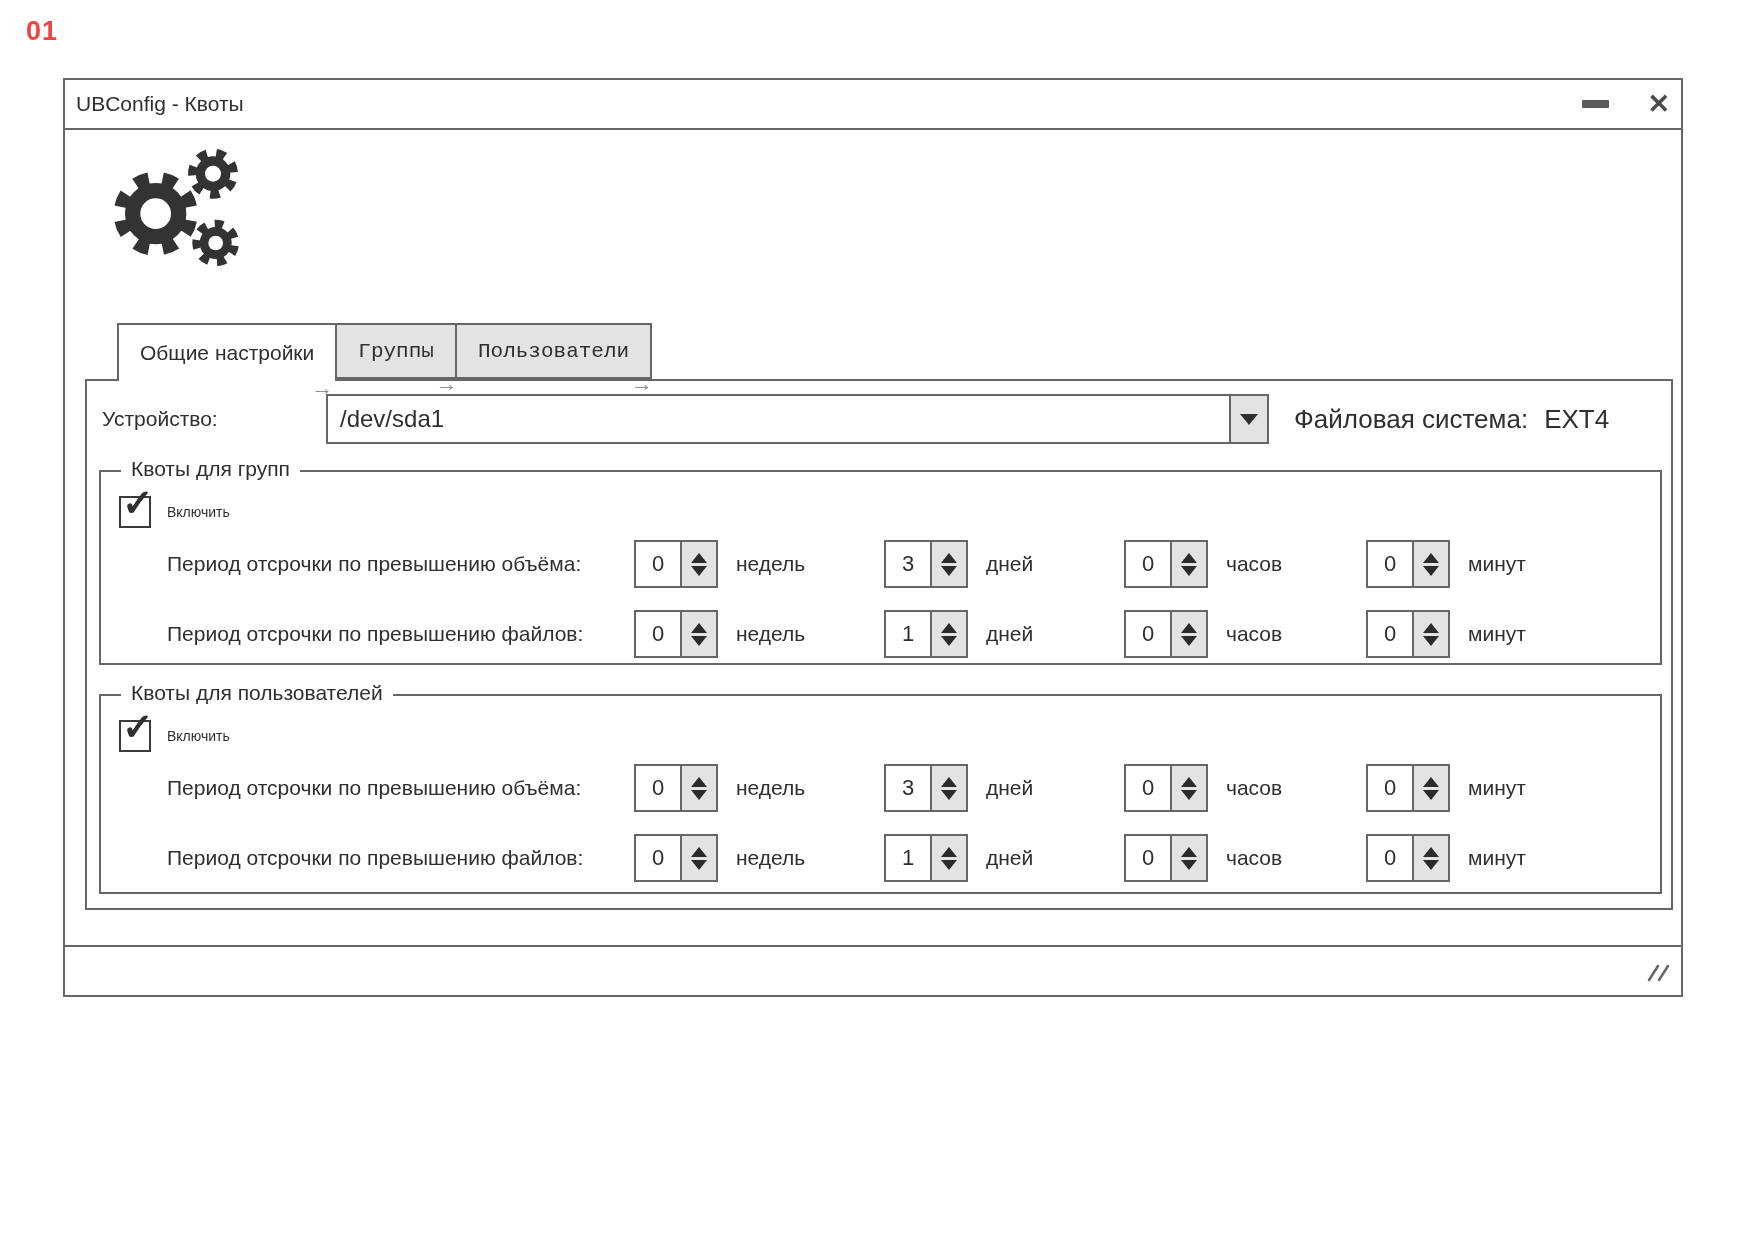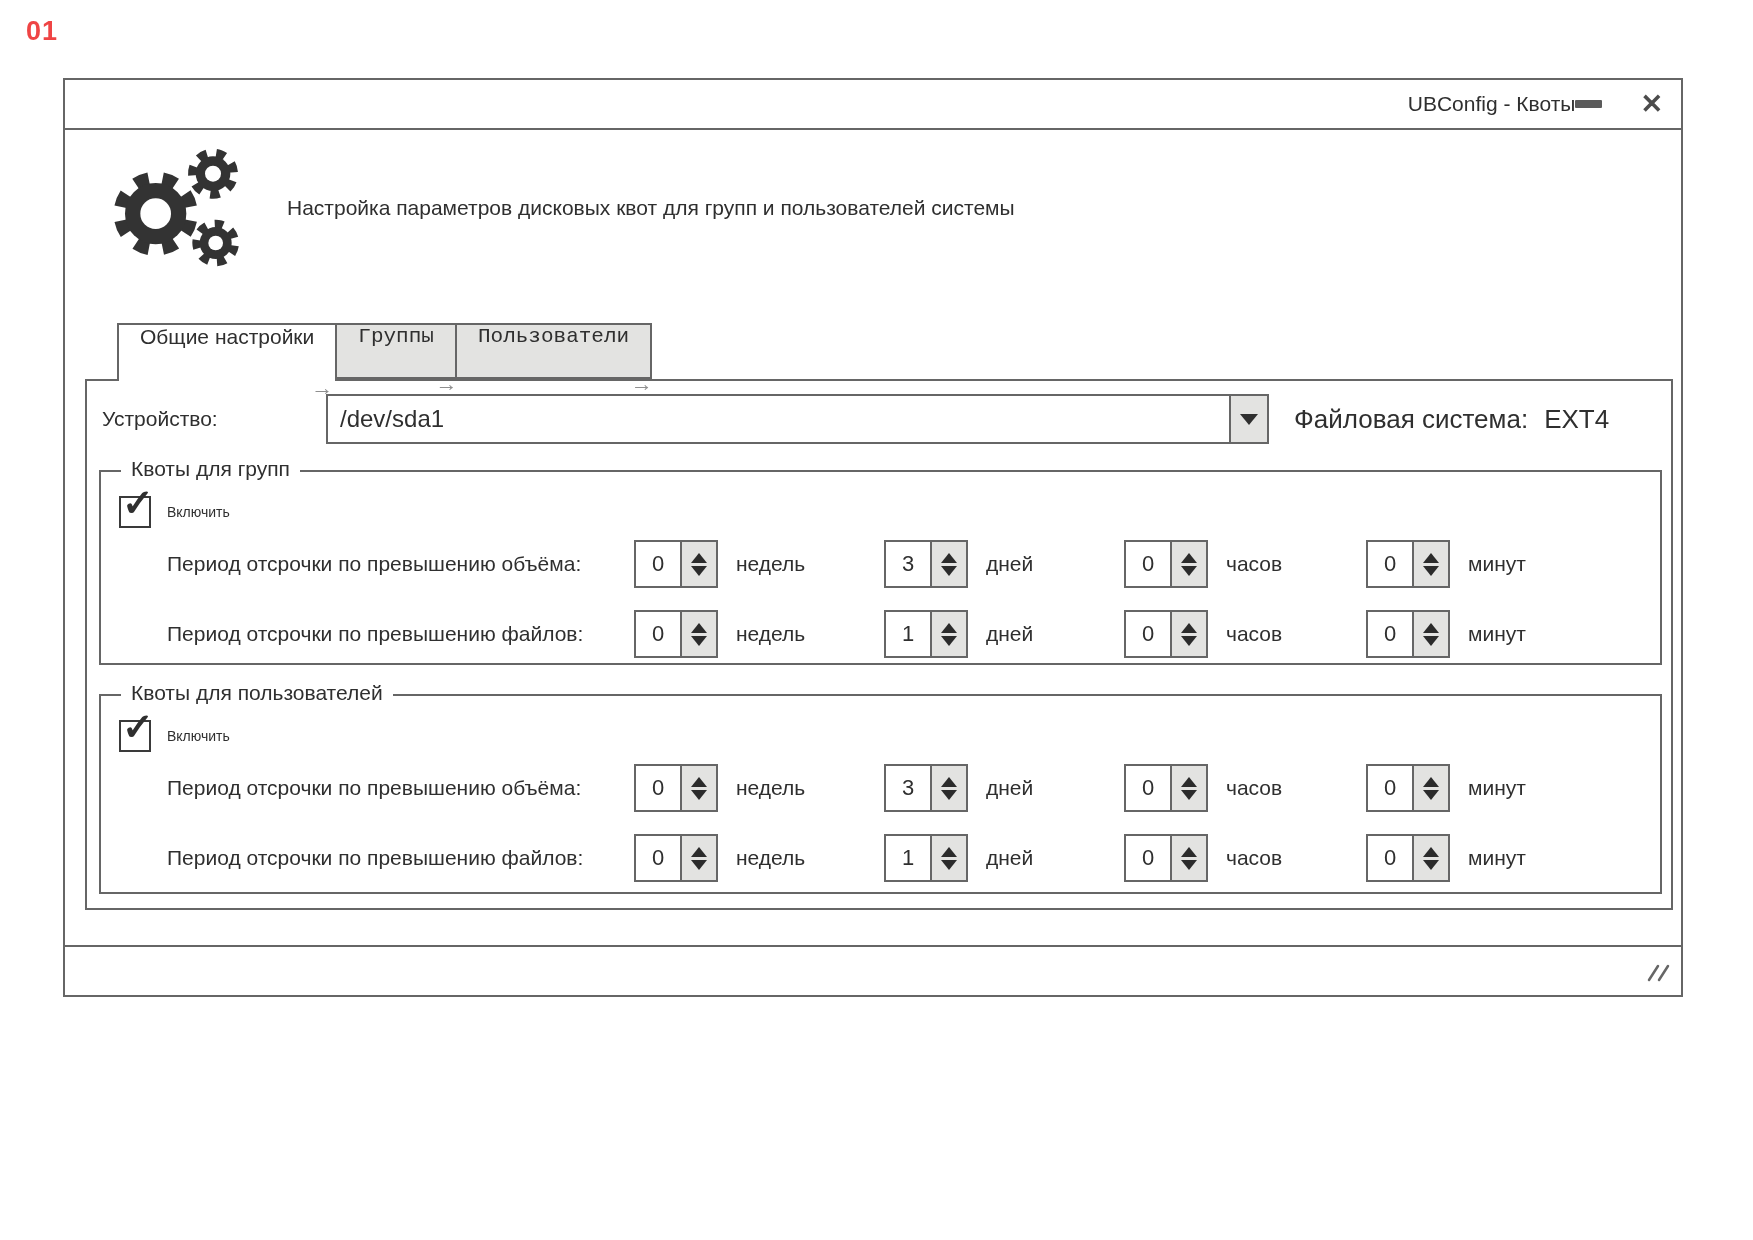--- a/index.html
+++ b/index.html
@@ -8,34 +8,34 @@
 
   .figure-label { position:absolute; left:26px; top:16px; font-size:27px; font-weight:bold;
                   color:#ef4444; letter-spacing:1px; }
 
   
   .window { position:absolute; left:63px; top:78px; width:1620px; height:919px;
             border:2px solid #666; background:#fff; box-sizing:border-box; }
 
   .titlebar { position:absolute; left:0; top:0; right:0; height:50px;
               border-bottom:2px solid #666; display:flex; align-items:center;
-              padding:0 18px; box-sizing:border-box;text-align:right; }
+              padding:0 11px; box-sizing:border-box; }
   .titlebar .title { flex:1; font-size:21px; }
   .win-controls { display:flex; align-items:center; gap:38px; }
   .win-min { width:27px; height:8px; background:#5b5b5b; border-radius:1px; cursor:pointer; }
   .win-close { font-size:27px; font-weight:bold; color:#4c4c4c; line-height:1; cursor:pointer; }
 
   
   .gears { position:absolute; left:36px; top:60px; }
   .app-desc { position:absolute; left:222px; top:116px; font-size:21px; }
 
   
   .tabs { position:absolute; left:52px; top:243px; display:flex; align-items:flex-start; z-index:2; }
   .tab { position:relative; height:56px; box-sizing:border-box; border:2px solid #666;
-         background:#e3e3e1; display:flex; align-items:flex-start; padding:0 21px;
+         background:#e3e3e1; display:flex; align-items:center; padding:0 21px;
          font-size:21px; cursor:pointer; }
   .tab + .tab { margin-left:-2px;font-family:Liberation Mono, monospace; }
   .tab.active { height:58px; background:#fff; border-bottom:none; z-index:3; }
   .tab-arrow { position:absolute; right:2px; bottom:-20px; font-size:22px; font-weight:bold;
                color:#8f8f8f; z-index:5; line-height:1; }
   .tab.active .tab-arrow { bottom:-18px; }
 
   
   .panel { position:absolute; left:20px; top:299px; width:1588px; height:531px;
            border:2px solid #666; background:#fff; box-sizing:border-box; z-index:1; }
@@ -123,21 +123,20 @@
         <circle cx="84" cy="25" r="6" fill="#ffffff"></circle>
       </g>
       <g>
         <circle cx="86" cy="77" r="14" fill="none" stroke="#333333" stroke-width="7" stroke-dasharray="6.3 6.27" transform="rotate(8 86 77)"></circle>
         <circle cx="86" cy="77" r="12" fill="#333333"></circle>
         <circle cx="86" cy="77" r="5.5" fill="#ffffff"></circle>
       </g>
     </svg>
   </div>
 
-  <div class="app-desc">Настройка параметров дисковых квот для групп и пользователей системы</div>
 
   <div class="tabs">
     <div class="tab active">
       <span>Общие настройки</span>
       <span class="tab-arrow">→</span>
     </div>
     <div class="tab">
       <span>Группы</span>
       <span class="tab-arrow">→</span>
     </div>

